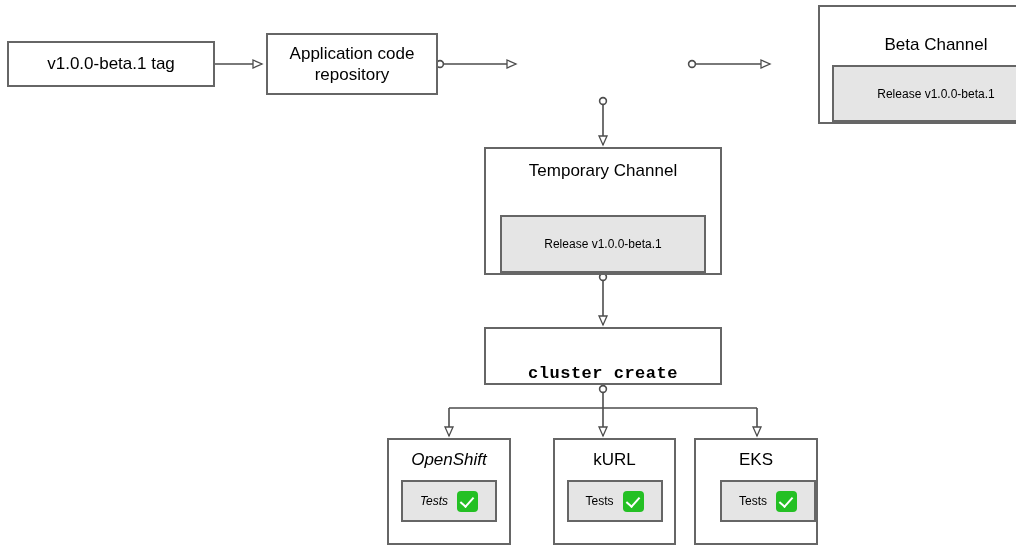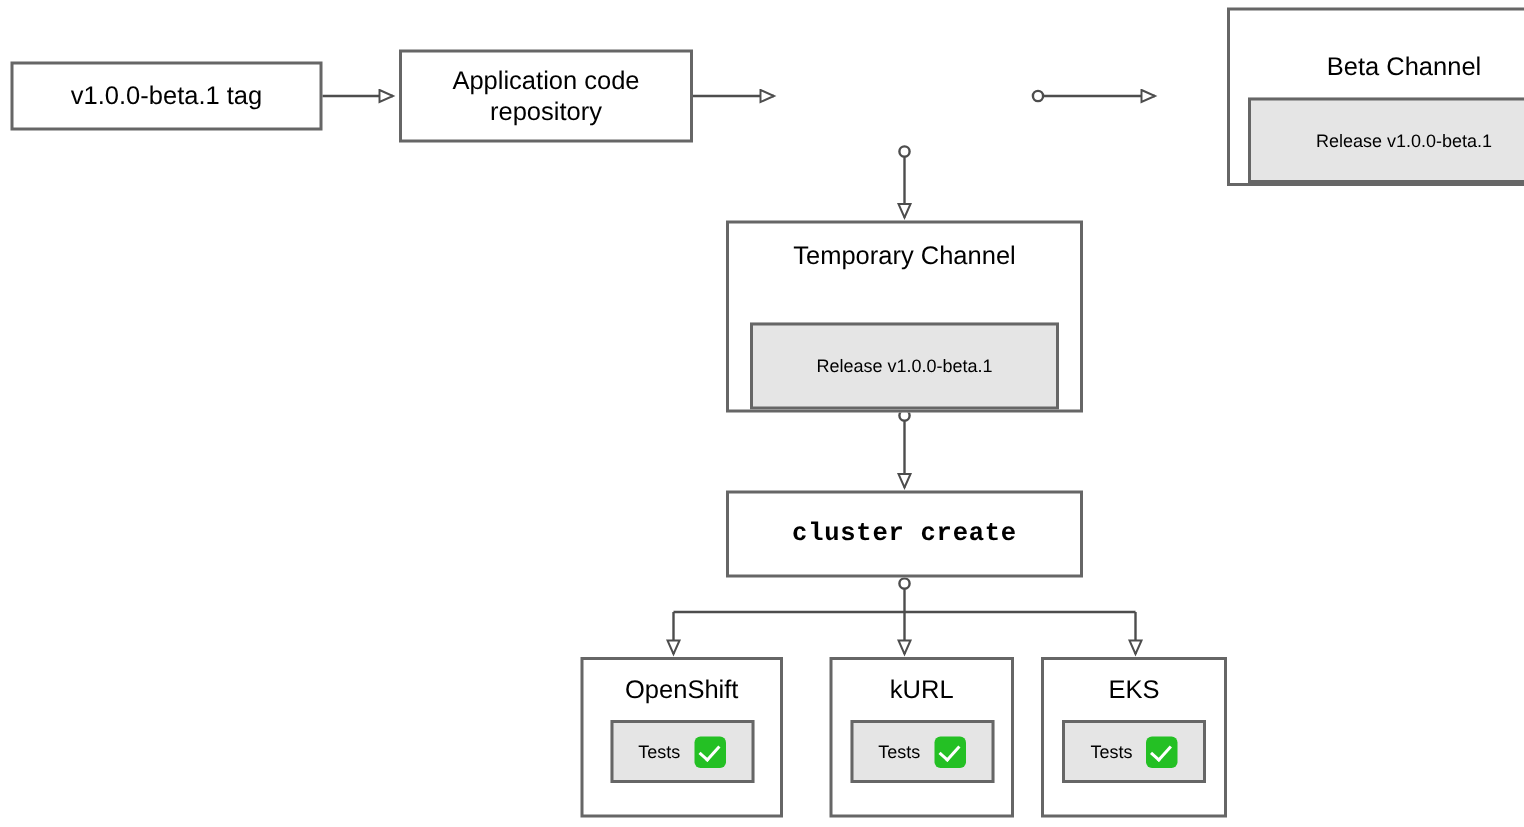--- a/index.html
+++ b/index.html
@@ -43,21 +43,21 @@
     font-size: 17px;
     line-height: 1.25;
   }
   .node.plain .label {
     padding: 0 8px;
     white-space: pre-line;
   }
   
   .node.cmd {
     display: flex;
-    align-items: center;
+    align-items: flex-end;
     justify-content: center;
     font-family: "Liberation Mono", "DejaVu Sans Mono", monospace;
     font-weight: bold;
     font-size: 17px;
     letter-spacing: 0.5px;
   }
   
   .node.container {
     display: flex;
     flex-direction: column;
@@ -150,21 +150,21 @@
       <circle cx="603" cy="101" r="3.4"></circle>
       <circle cx="603" cy="277" r="3.4"></circle>
       <circle cx="603" cy="389" r="3.4"></circle>
     </g>
   </svg>
 
   <div class="node plain" style="left:7px; top:41px; width:208px; height:46px;">
     <span class="label">v1.0.0-beta.1 tag</span>
   </div>
 
-  <div class="node plain" style="left:266px; top:33px; width:196px; height:62px;">
+  <div class="node plain" style="left:266px; top:33px; width:172px; height:62px;">
     <span class="label">Application code
 repository</span>
   </div>
 
 
   <div class="node container" style="left:772px; top:5px; width:236px; height:119px; padding-top:29px;margin-left:46px;">
     <div class="title">Beta Channel</div>
     <div class="inner-box" style="width:208px; height:58px; margin-top:12px;">
       <span class="inner-label">Release v1.0.0-beta.1</span>
     </div>
@@ -174,41 +174,41 @@
     <div class="title">Temporary Channel</div>
     <div class="inner-box" style="width:206px; height:58px; margin-top:13px;">
       <span class="inner-label">Release v1.0.0-beta.1</span>
     </div>
   </div>
 
   <div class="node cmd" style="left:484px; top:327px; width:238px; height:58px;">
     <span class="label">cluster create</span>
   </div>
 
-  <div class="node container" style="left:387px; top:438px; width:135px; height:107px; padding-top:11px;">
+  <div class="node container" style="left:387px; top:438px; width:124px; height:107px; padding-top:11px;font-style:italic;">
     <div class="title">OpenShift</div>
     <div class="inner-box" style="width:96px; height:42px; margin-top:12px;">
       <span class="tests-row">
         <span>Tests</span>
         <span class="check-badge"></span>
       </span>
     </div>
   </div>
 
   <div class="node container" style="left:541px; top:438px; width:123px; height:107px; padding-top:11px;margin-left:12px;">
     <div class="title">kURL</div>
     <div class="inner-box" style="width:96px; height:42px; margin-top:12px;">
       <span class="tests-row">
         <span>Tests</span>
         <span class="check-badge"></span>
       </span>
     </div>
   </div>
 
-  <div class="node container" style="left:694px; top:438px; width:124px; height:107px; padding-top:11px;">
+  <div class="node container" style="left:694px; top:438px; width:124px; height:107px; padding-top:11px;align-items:flex-end;">
     <div class="title">EKS</div>
     <div class="inner-box" style="width:96px; height:42px; margin-top:12px;">
       <span class="tests-row">
         <span>Tests</span>
         <span class="check-badge"></span>
       </span>
     </div>
   </div>
 
 </div>

